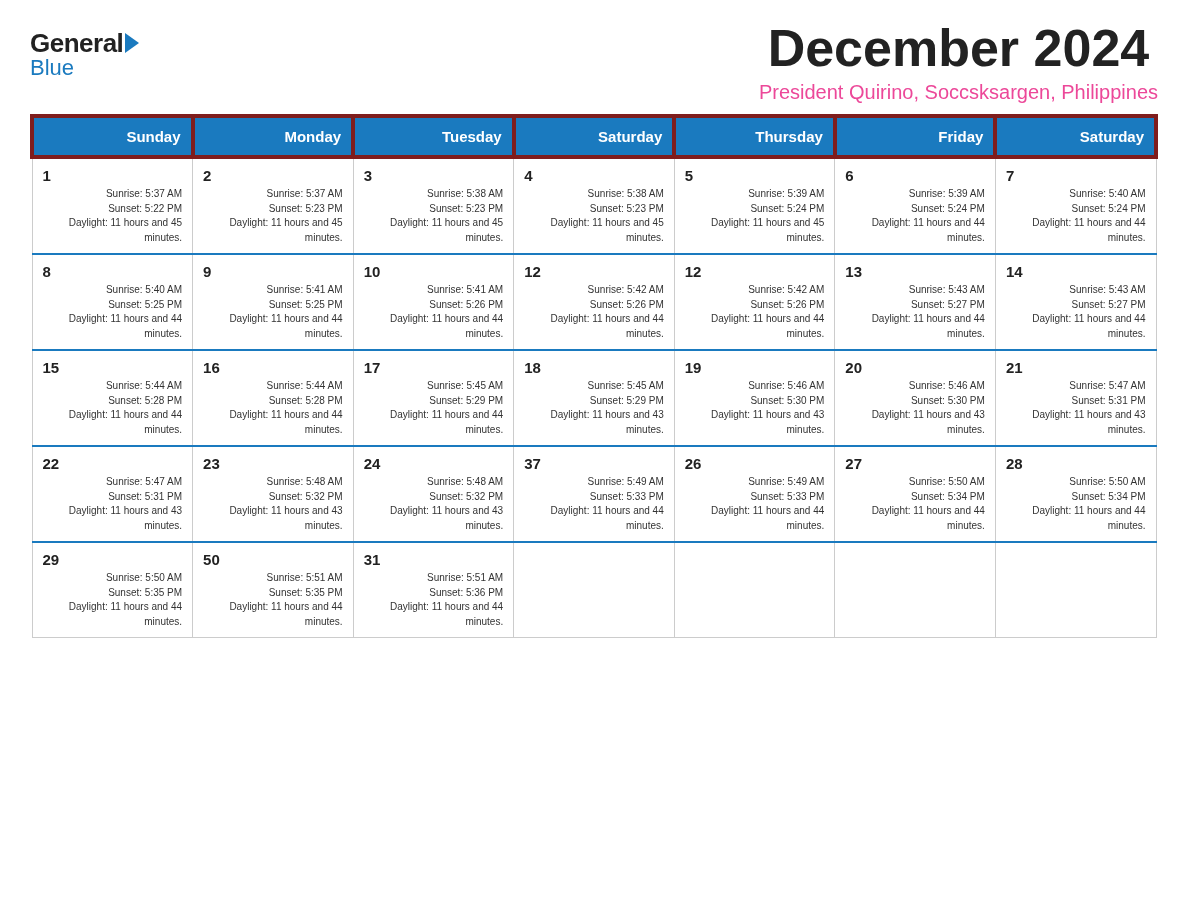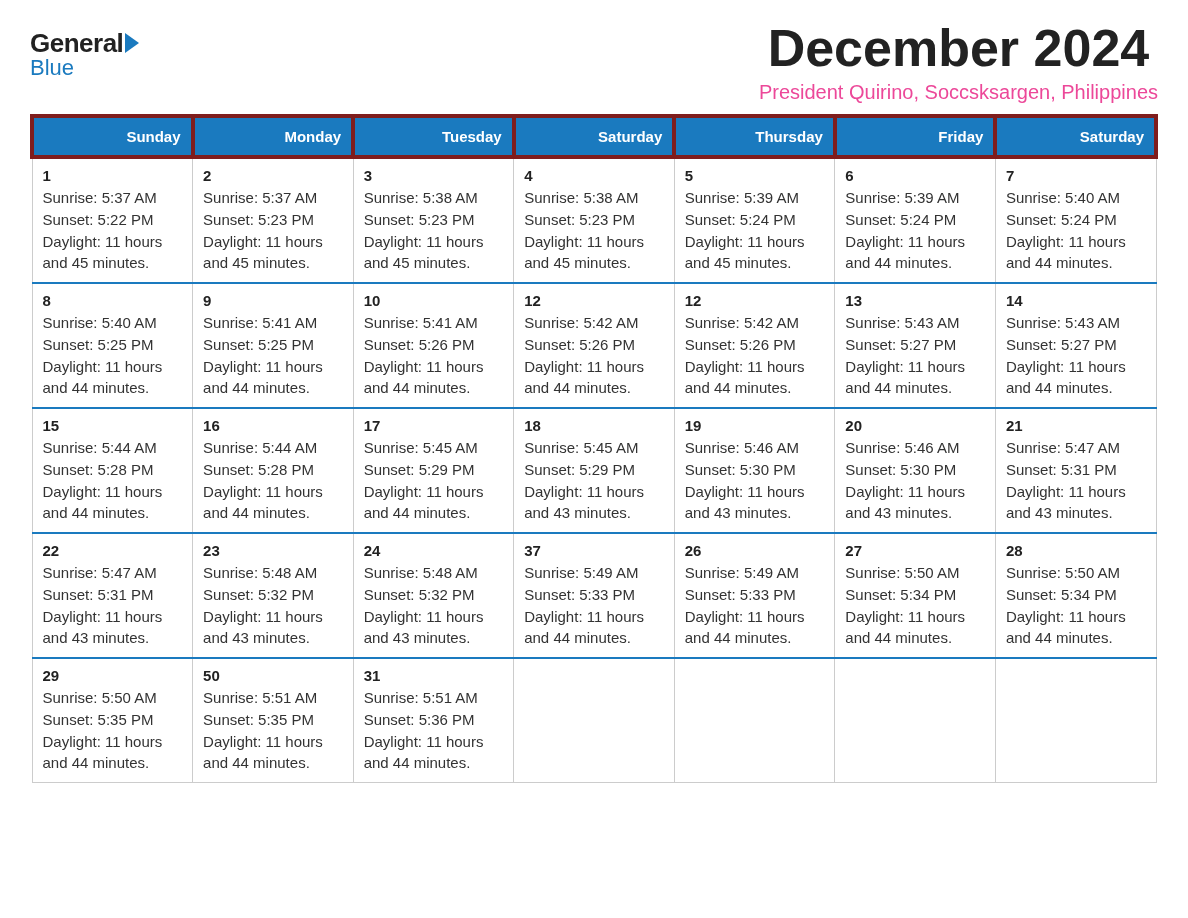--- a/index.html
+++ b/index.html
@@ -84,23 +84,24 @@
       background: #fff;
     }
     tbody tr td .day-num {
       font-size: 15px;
       font-weight: bold;
       color: #222;
       display: block;
       margin-bottom: 3px;
     }
     tbody tr td .day-info {
-      font-size: 15px;
+      font-size: 10px;
       color: #333;
       line-height: 1.45;
+      text-align: right;
     }
     tbody tr td.empty {
       background: #fff;
     }
     tbody tr {
       border-top: 2px solid #1a7abf;
     }
     tbody tr td:first-child {
       border-left: 1px solid #ccc;
     }

